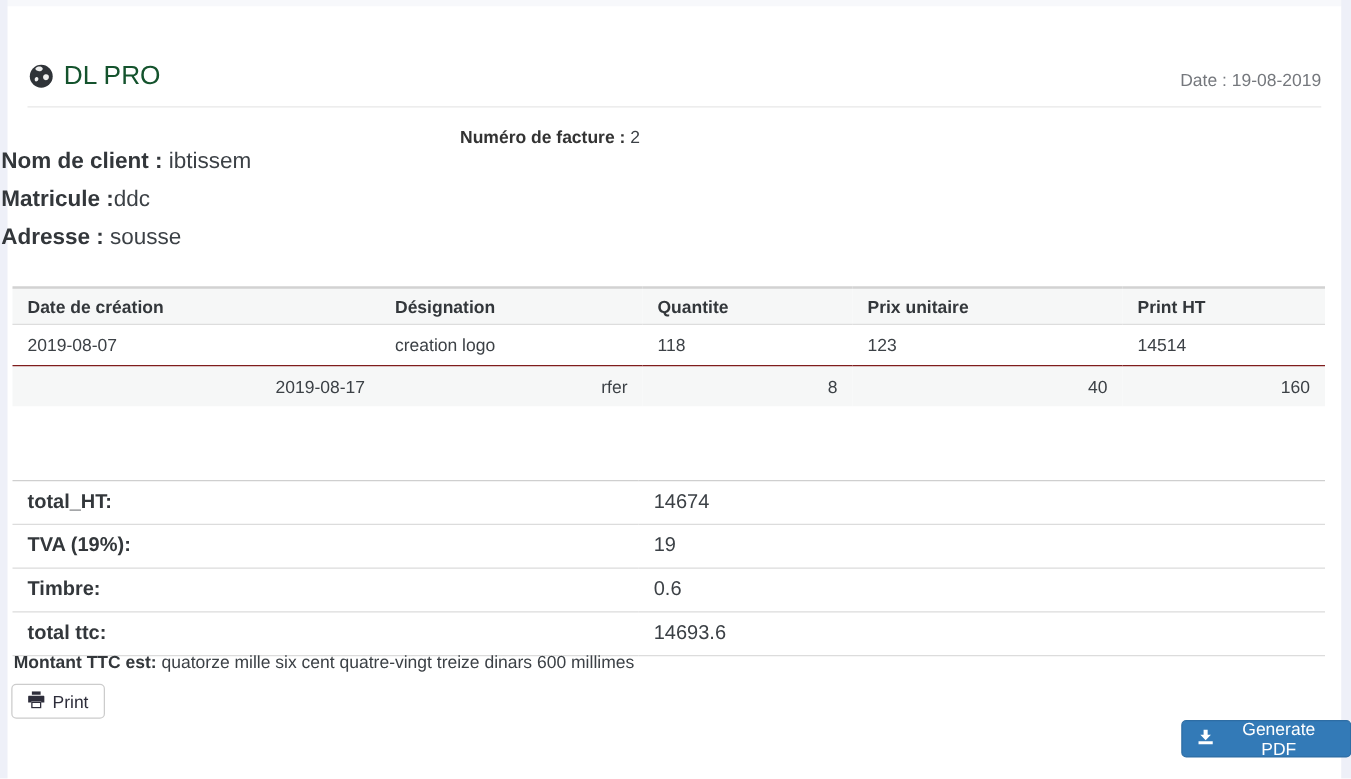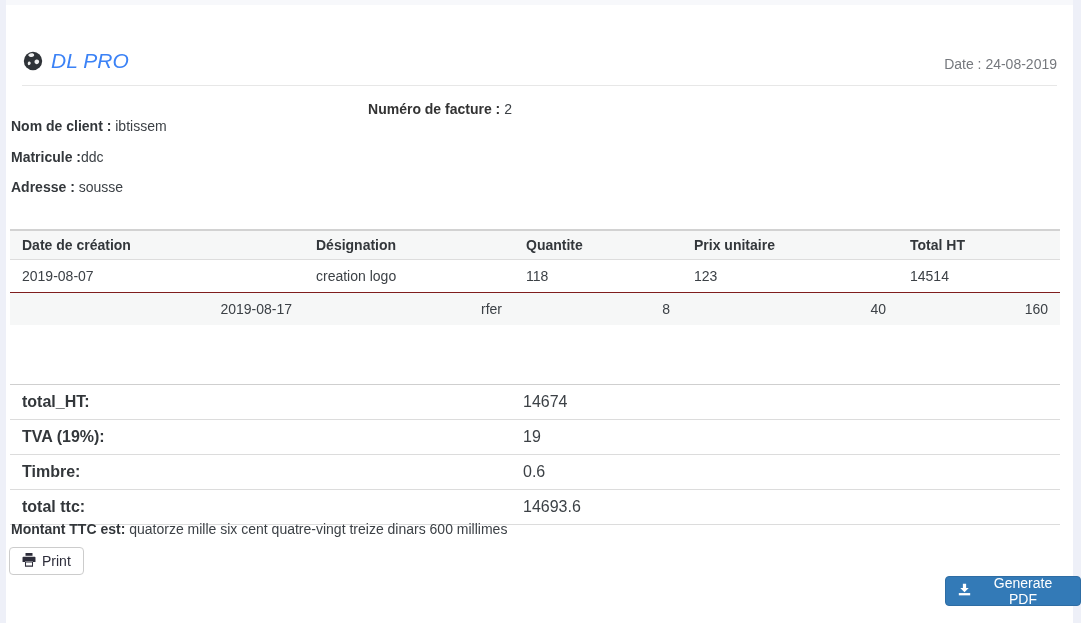--- a/index.html
+++ b/index.html
@@ -14,41 +14,41 @@
     overflow: hidden;
   }
   .edge-top   { position:absolute; top:0; left:0; width:100%; height:5px; background:#f7f8fb; }
   .edge-left  { position:absolute; top:0; left:0; width:6px; height:100%; background:#eef0f8; }
   .edge-right { position:absolute; top:0; left:1073px; width:8px; height:100%; background:#eef0f8; }
 
   
   .brand {
     position:absolute; left:22px; top:49px;
     display:flex; align-items:center; gap:7px;
-    font-size:21px; color:#3b82f6;font-style:italic;
+    font-size:21px; color:#14532d;
   }
   .brand svg { display:block; }
   .page-date {
     position:absolute; right:24px; top:56px;
     font-size:14px; color:#75787d;
   }
   .header-divider {
     position:absolute; left:22px; right:24px; top:85px;
     border-top:1px solid #e7e7e7;
   }
 
   
   .invoice-number {
     position:absolute; left:0; top:101px; width:880px;
     text-align:center; font-size:14px;
   }
   .invoice-number .lbl { font-weight:bold; }
   .invoice-number .val { font-weight:normal; color:#3c4146; }
 
-  .client-line { position:absolute; left:11px; font-size:14px; }
+  .client-line { position:absolute; left:1px; font-size:18px; }
   .client-line .lbl { font-weight:bold; color:#33373b; }
   .client-line .val { color:#3c4146; }
   #client-name   { top:118px; }
   #client-matric { top:149px; }
   #client-addr   { top:179px; }
 
   
   .items-table {
     position:absolute; left:10px; top:229px; width:1050px;
     border-collapse:collapse; table-layout:fixed;
@@ -118,21 +118,21 @@
     <span>
       <svg width="22" height="22" viewBox="0 0 24 24">
         <circle cx="12" cy="12" r="10" fill="#2f3338"></circle>
         <path d="M7.2 4.8c2.2-1.9 5.2-1.6 6 .2.6 1.4-1.2 2.8-3.1 2.6C8.2 7.4 6 5.8 7.2 4.8z" fill="#ffffff" opacity="0.92"></path>
         <path d="M15 10.5c2.1-.8 3.9.4 3.7 2.3-.2 1.9-2.3 3.3-3.9 2.3-1.6-1-1.6-3.9.2-4.6z" fill="#ffffff" opacity="0.92"></path>
         <path d="M7.8 12.6c1.2-.1 2.1 1.1 1.6 2.4-.5 1.3-2.3 2.2-2.9.9-.6-1.3.1-3.2 1.3-3.3z" fill="#ffffff" opacity="0.92"></path>
       </svg>
     </span>
     <span>DL PRO</span>
   </div>
-  <div class="page-date">Date : 24-08-2019</div>
+  <div class="page-date">Date : 19-08-2019</div>
   <div class="header-divider"></div>
 
   <div class="invoice-number">
     <span class="lbl">Numéro de facture :</span>
     <span class="val">2</span>
   </div>
 
   <div id="client-name" class="client-line">
     <span class="lbl">Nom de client :</span>
     <span class="val">ibtissem</span>
@@ -152,21 +152,21 @@
         <col class="c3">
         <col class="c4">
         <col class="c5">
       </colgroup>
     <thead>
       <tr>
         <th>Date de création</th>
         <th>Désignation</th>
         <th>Quantite</th>
         <th>Prix unitaire</th>
-        <th>Total HT</th>
+        <th>Print HT</th>
       </tr>
     </thead>
     <tbody>
       <tr>
         <td>2019-08-07</td>
         <td>creation logo</td>
         <td>118</td>
         <td>123</td>
         <td>14514</td>
       </tr>

